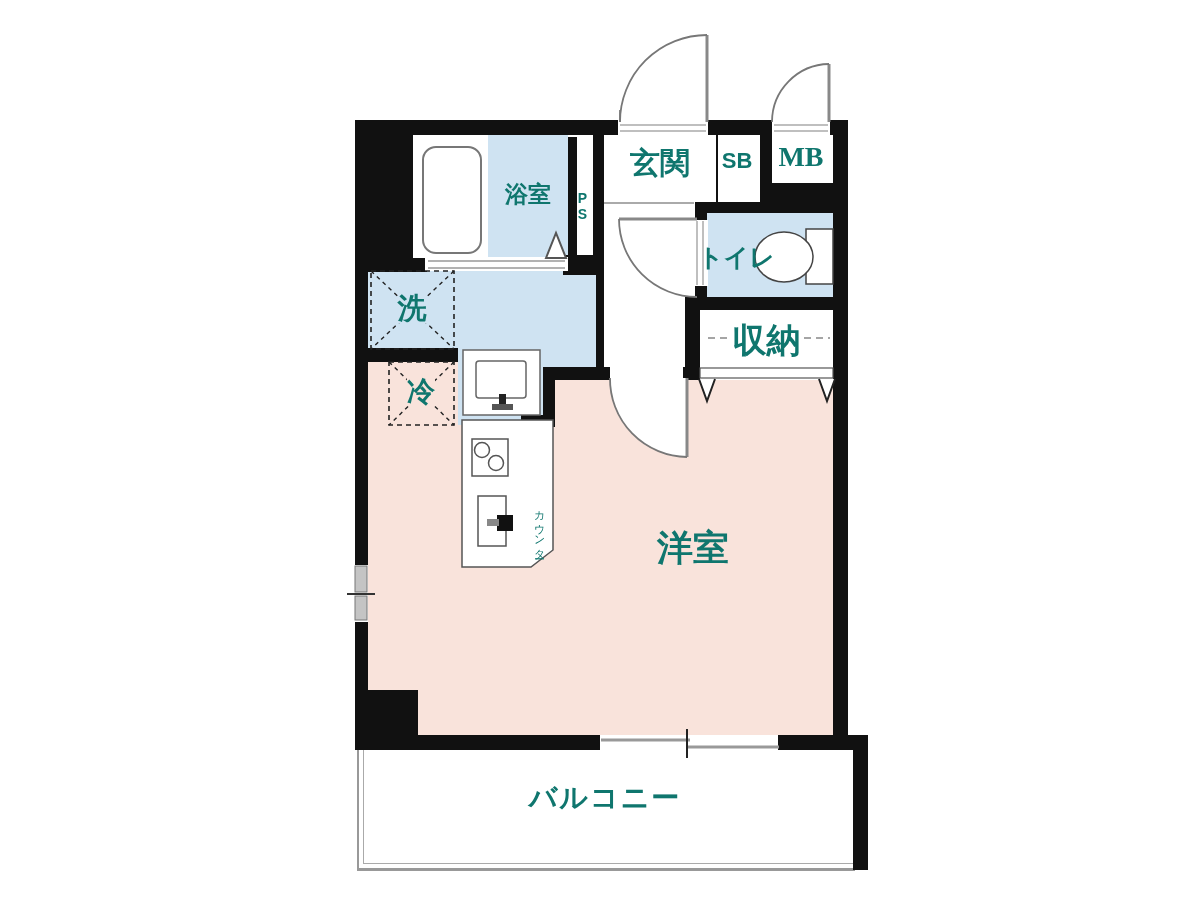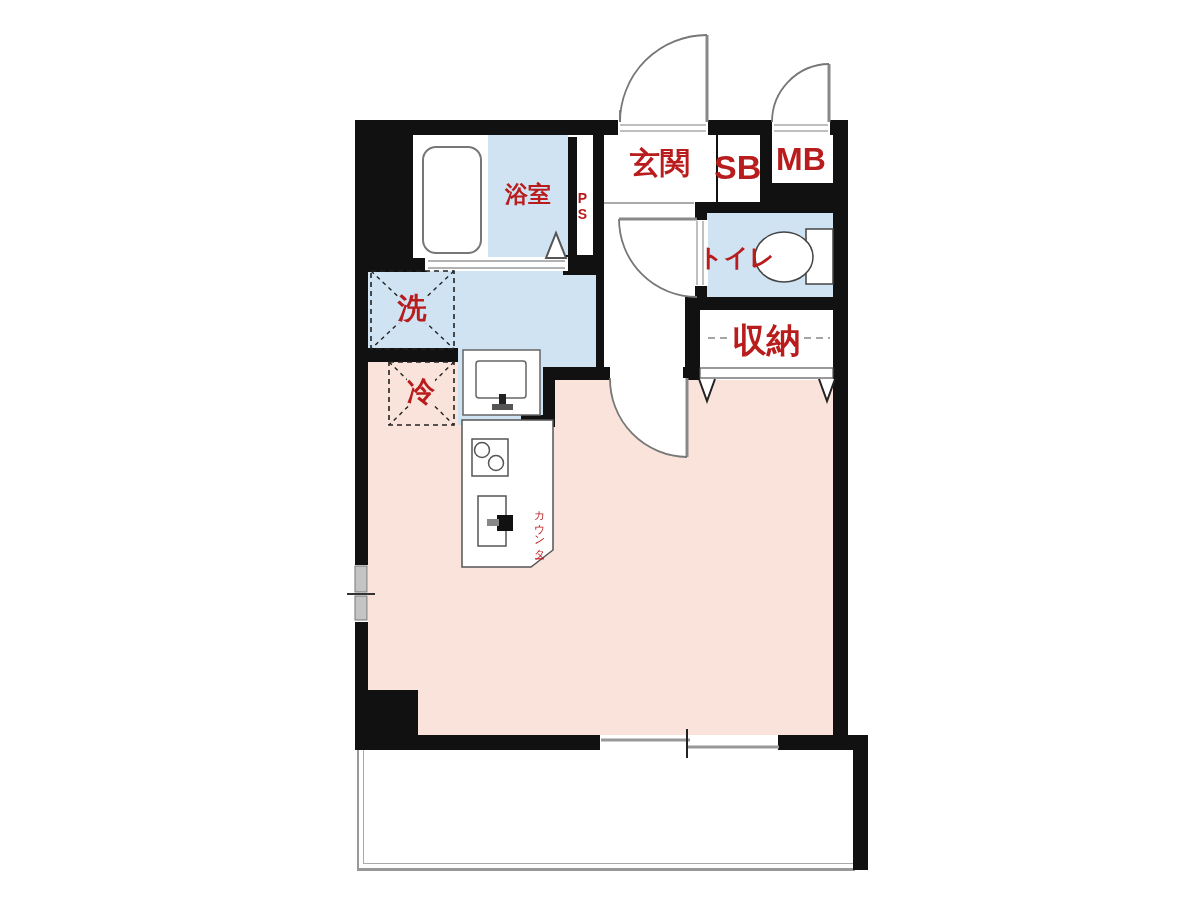--- a/index.html
+++ b/index.html
@@ -12,21 +12,21 @@
   #canvas{
     position:relative;width:1200px;height:900px;background:#ffffff;
     font-family:"Liberation Sans", sans-serif;overflow:hidden;
   }
   .region{position:absolute;}
   .pink{background:var(--room_pink);z-index:10;}
   .blue{background:var(--wet_blue);z-index:11;}
   .wall{position:absolute;background:var(--wall);z-index:20;}
   svg.overlay{position:absolute;left:0;top:0;z-index:30;pointer-events:none;}
   .label{
-    position:absolute;z-index:40;color:#b91c1c;font-weight:600;
+    position:absolute;z-index:40;color:#0f766e;font-weight:600;
     text-align:center;line-height:1.1;white-space:nowrap;
   }
   .label span{display:inline-block;line-height:1.05;}
   .vtext{writing-mode:vertical-rl;text-orientation:upright;}
   .balcony-box{
     position:absolute;left:357px;top:750px;width:496px;height:118px;
     background:#ffffff;border-left:2px solid #999;border-bottom:3px solid #999;
     z-index:15;
   }
   .balcony-inner{
@@ -177,21 +177,23 @@
     <g>
       <line x1="601" y1="740" x2="690" y2="740" stroke="#999" stroke-width="3"></line>
       <line x1="686" y1="747" x2="779" y2="747" stroke="#999" stroke-width="3"></line>
       <line x1="687" y1="729" x2="687" y2="758" stroke="#222" stroke-width="2"></line>
     </g>
   </svg>
 
   <div class="label" style="left:488px;top:182px;width:80px;font-size:23px;"><span>浴室</span></div>
   <div class="label vtext" style="left:574px;top:180px;font-size:14px;height:52px;"><span class="vtext">PS</span></div>
   <div class="label" style="left:606px;top:146px;width:108px;font-size:30px;"><span>玄関</span></div>
-  <div class="label" style="left:714px;top:149px;width:46px;font-size:34px;font-weight:700;"><span>SB</span></div>
-  <div class="label" style="left:772px;top:142px;width:58px;font-size:32px;font-weight:700;"><span>MB</span></div>
+  <div class="label" style="left:714px;top:149px;width:46px;font-size:22px;font-weight:700;"><span>SB</span></div>
+  <div class="label" style="left:772px;top:142px;width:58px;font-size:28px;font-weight:700;font-family:Liberation Serif, serif;"><span>MB</span></div>
   <div class="label" style="left:698px;top:244px;width:62px;font-size:25px;"><span>トイレ</span></div>
   <div class="label" style="left:700px;top:322px;width:133px;font-size:34px;"><span style="background:#ffffff;padding:0 3px;">収納</span></div>
   <div class="label" style="left:377px;top:293px;width:70px;font-size:29px;"><span style="background:var(--wet_blue);">洗</span></div>
   <div class="label" style="left:391px;top:377px;width:60px;font-size:28px;"><span style="background:var(--room_pink);">冷</span></div>
+  <div class="label" style="left:598px;top:528px;width:190px;font-size:36px;"><span>洋室</span></div>
   <div class="label vtext" style="left:533px;top:492px;font-size:11px;height:72px;font-weight:500;"><span class="vtext">カウンター</span></div>
+  <div class="label" style="left:455px;top:783px;width:300px;font-size:28px;letter-spacing:2px;"><span>バルコニー</span></div>
 
 </div>
 
 </body></html>

